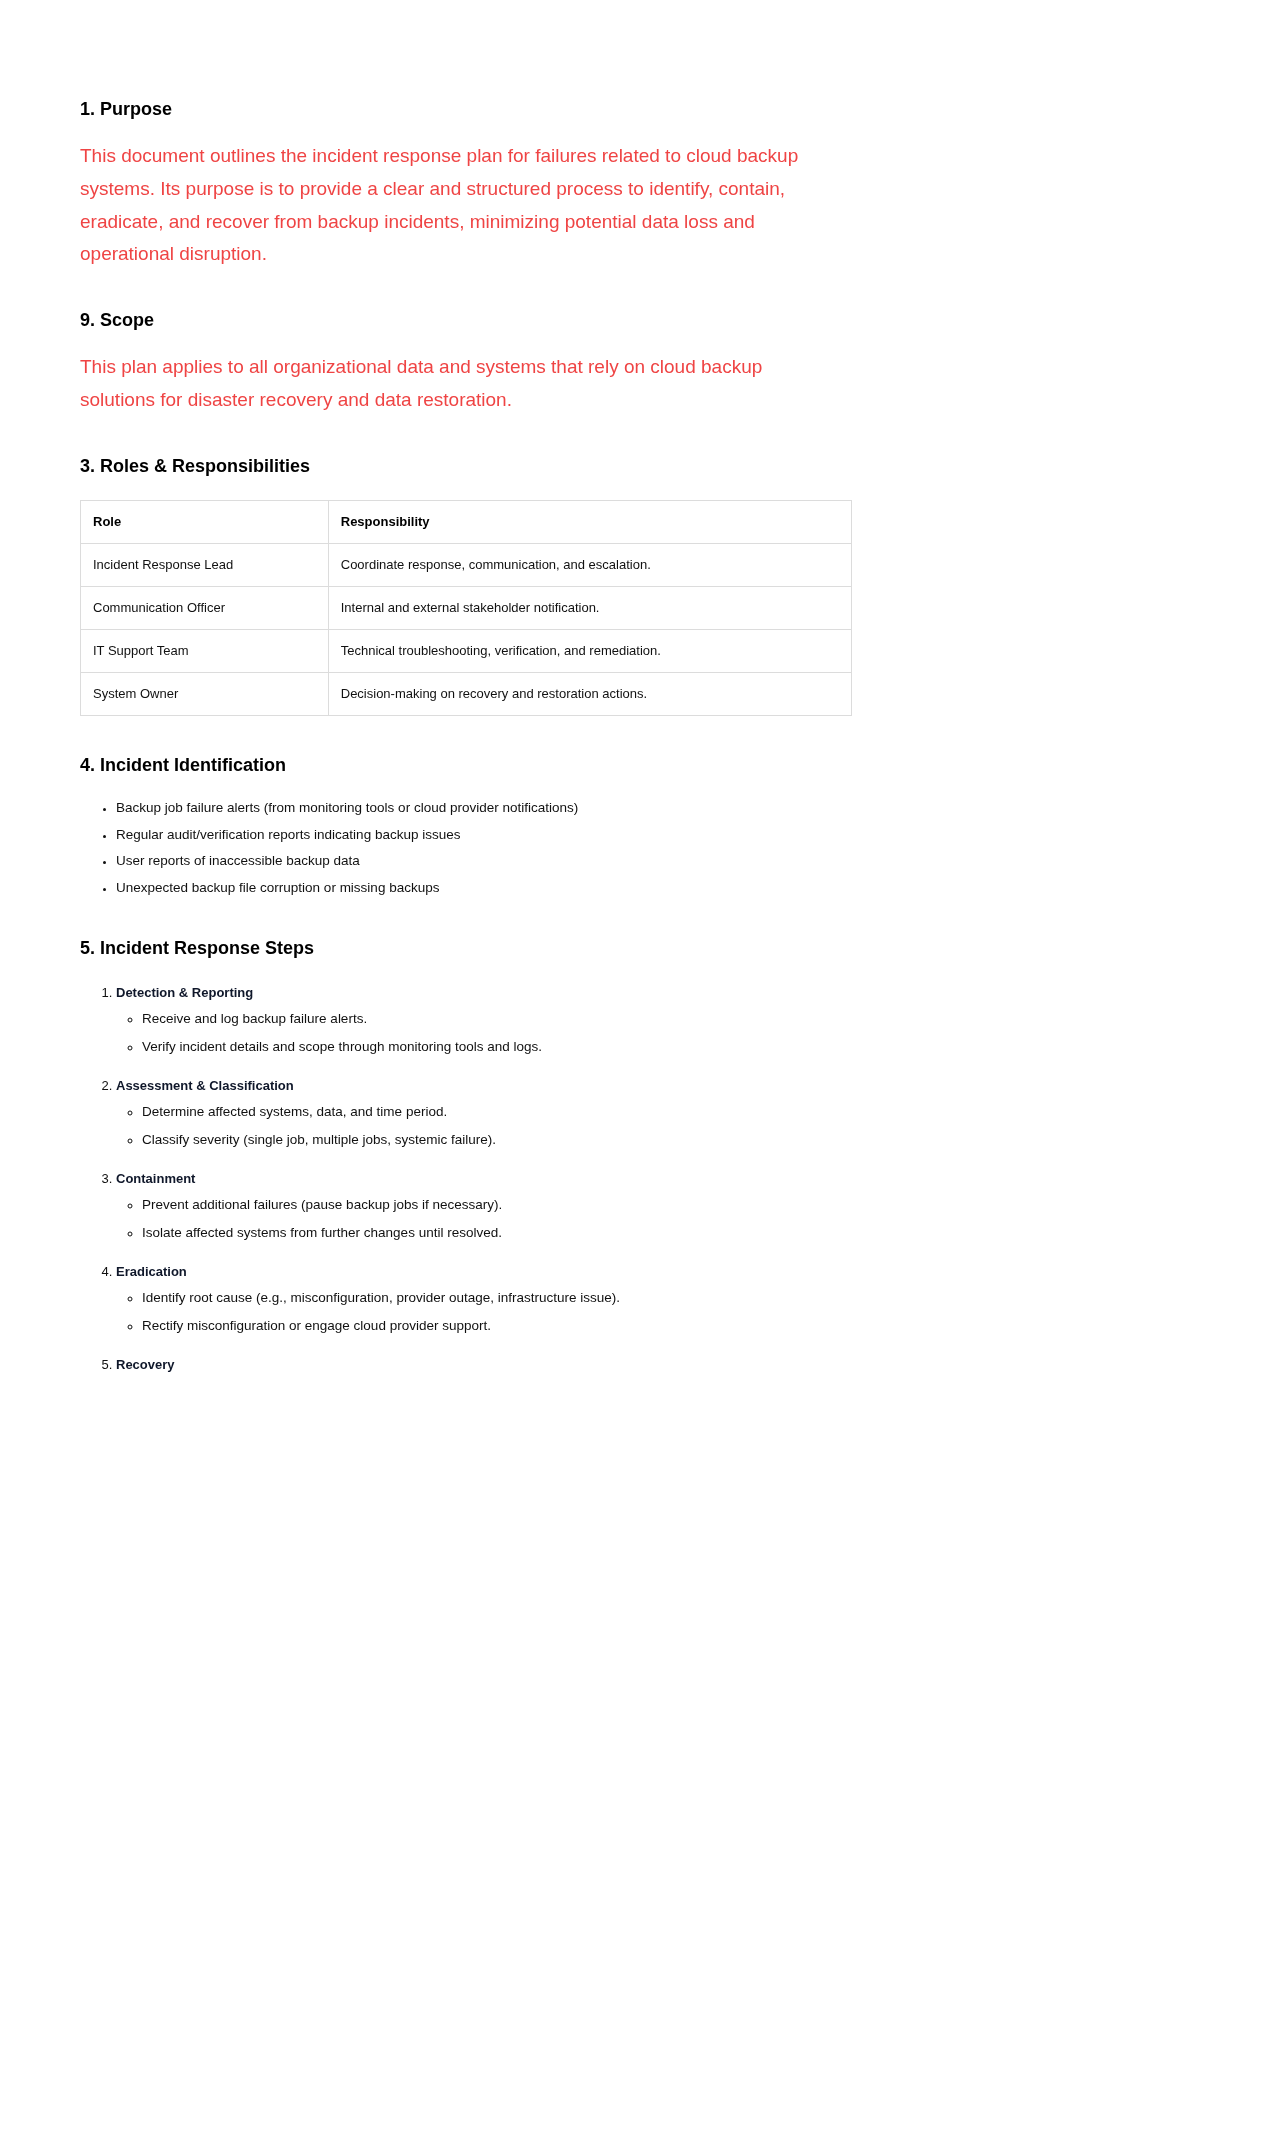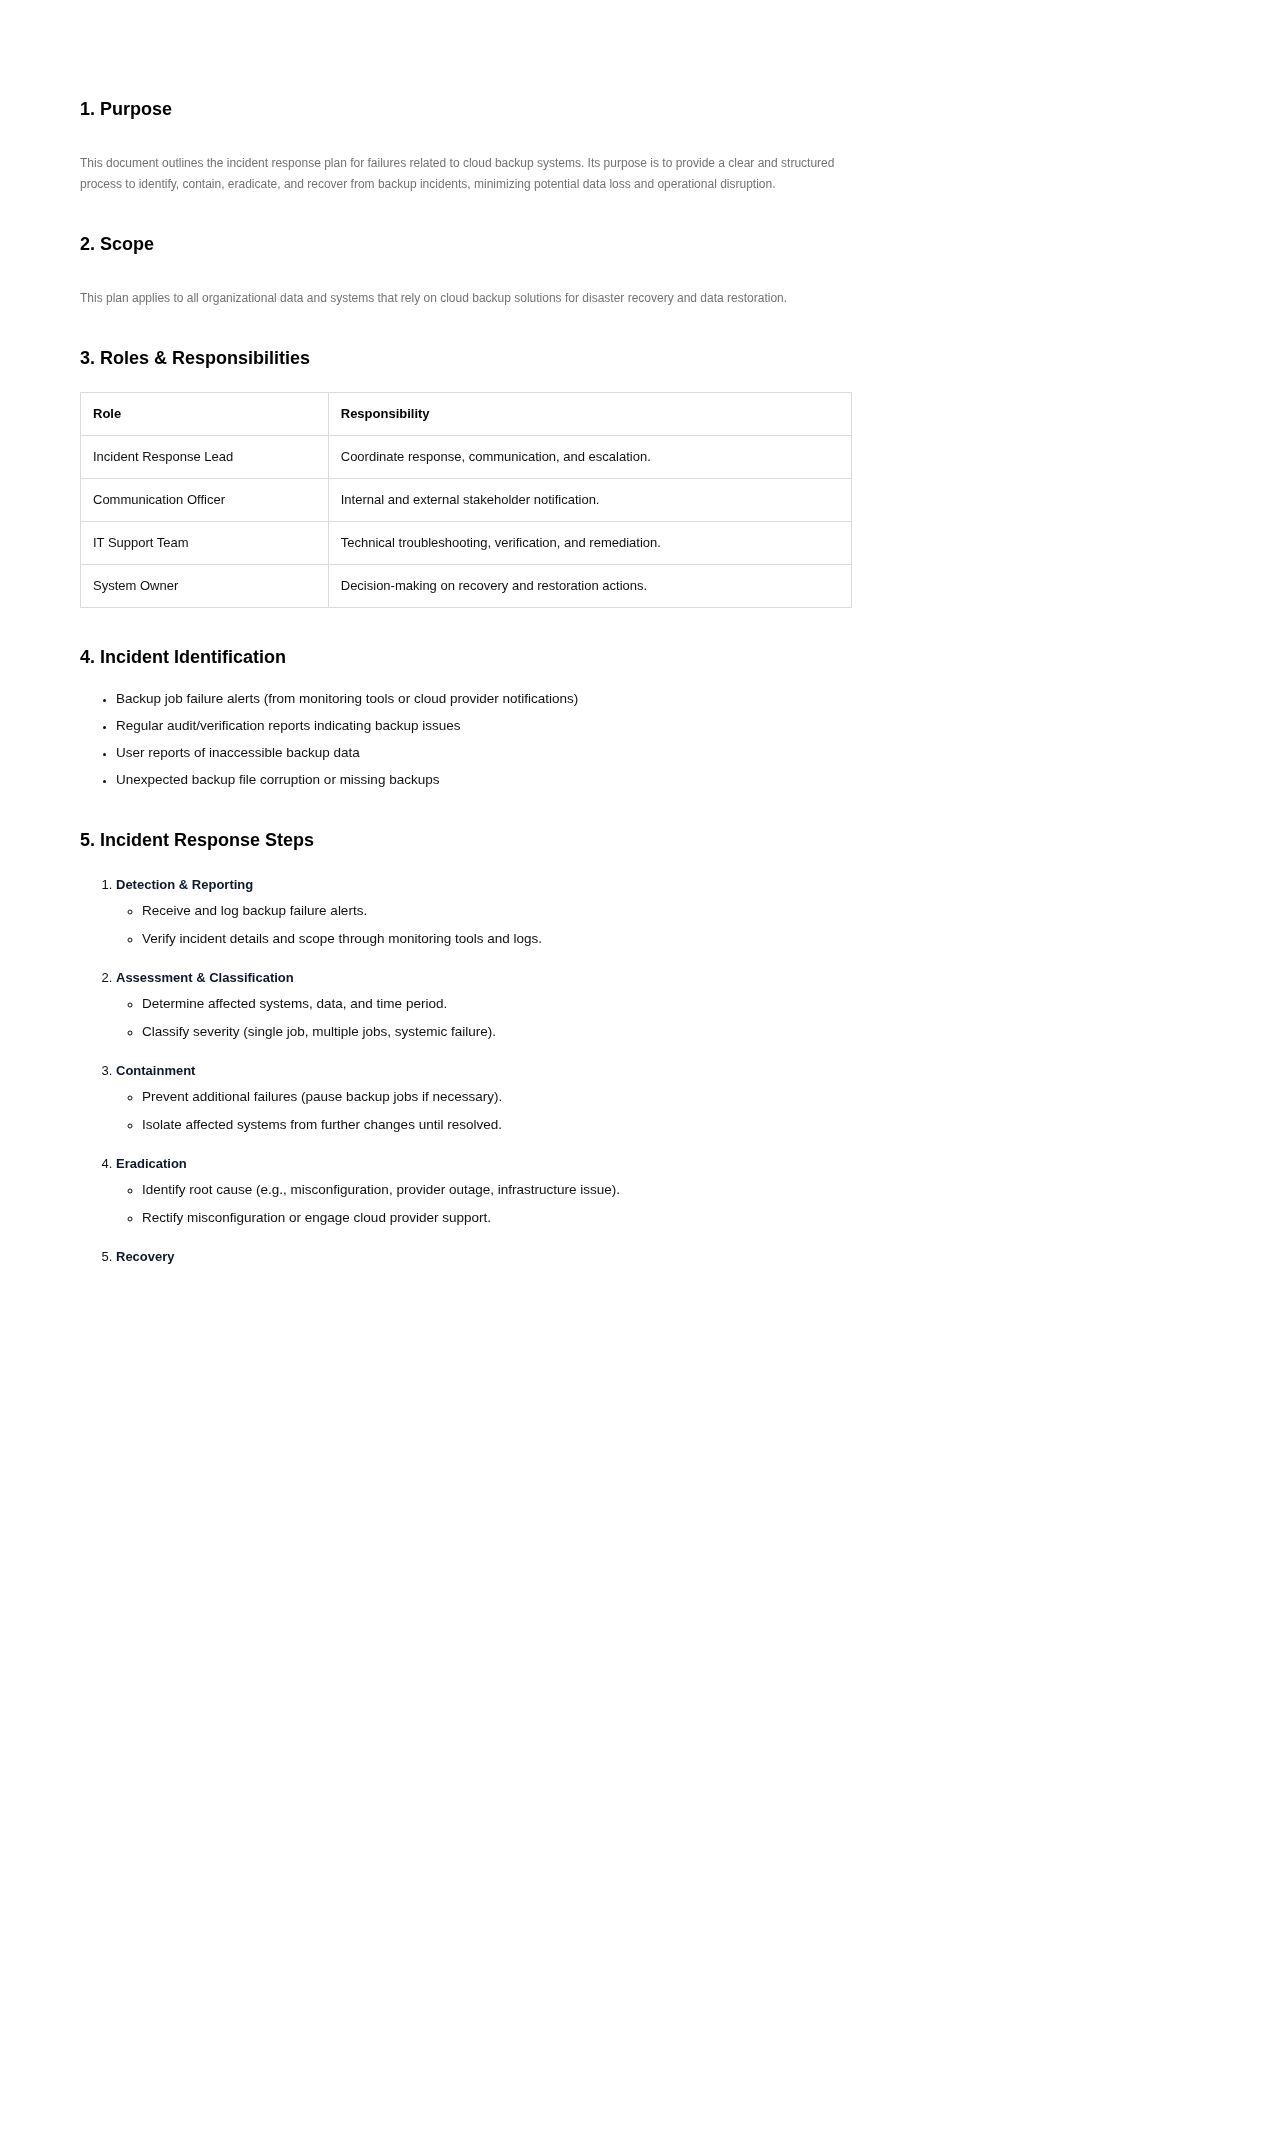--- a/index.html
+++ b/index.html
@@ -28,25 +28,25 @@
     color: #000;
   }
   h2.section-heading {
     font-size: 18px;
     font-weight: bold;
     margin: 38px 0 0 0;
     line-height: 1.3;
     color: #000;
   }
   p.body-text {
-    font-size: 12px;
+    font-size: 19px;
     line-height: 1.72;
-    margin: 32px 0 0 0;
+    margin: 19px 0 0 0;
     max-width: 760px;
-    color: #737373;
+    color: #ef4444;
   }
   
   table.roles-table {
     border-collapse: collapse;
     margin: 22px 16px 0 0;
     width: 772px;
     font-size: 13px;
   }
   table.roles-table th,
   table.roles-table td {
@@ -115,21 +115,21 @@
 </style>
 </head>
 <body>
 
 <div class="page">
 
 
   <h2 class="section-heading">1. Purpose</h2>
   <p class="body-text">This document outlines the incident response plan for failures related to cloud backup systems. Its purpose is to provide a clear and structured process to identify, contain, eradicate, and recover from backup incidents, minimizing potential data loss and operational disruption.</p>
 
-  <h2 class="section-heading">2. Scope</h2>
+  <h2 class="section-heading">9. Scope</h2>
   <p class="body-text">This plan applies to all organizational data and systems that rely on cloud backup solutions for disaster recovery and data restoration.</p>
 
   <h2 class="section-heading">3. Roles &amp; Responsibilities</h2>
   <table class="roles-table">
     <colgroup>
       <col class="col-role">
       <col class="col-resp">
     </colgroup>
     <thead>
       <tr>

